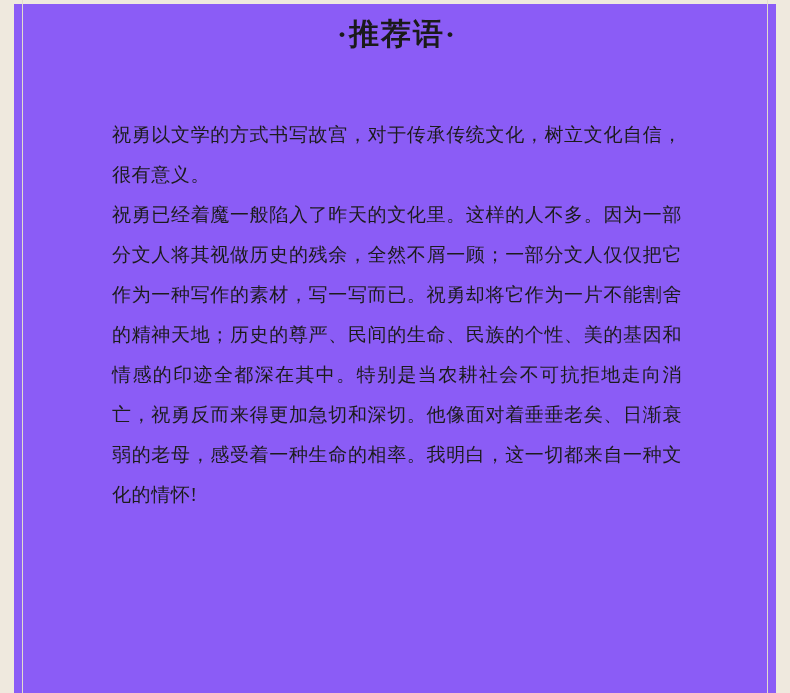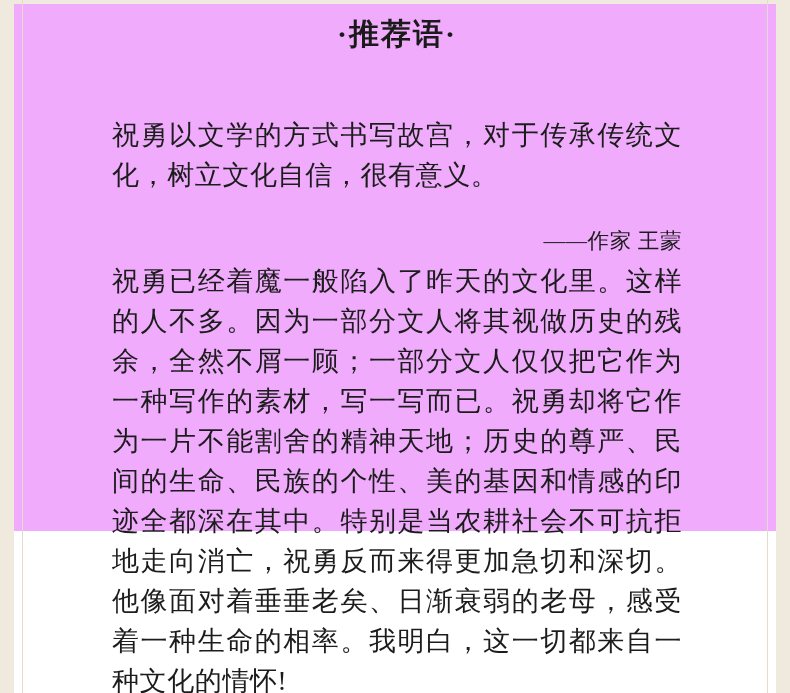--- a/index.html
+++ b/index.html
@@ -9,22 +9,22 @@
   body {
     width: 790px;
     height: 693px;
     background: #ffffff;
     font-family: "Liberation Serif", "DejaVu Serif", serif;
     overflow: hidden;
   }
   .page {
     position: relative;
     width: 790px;
-    height: 531px;
-    background: #f0abfc;
+    height: 693px;
+    background: #8b5cf6;
     box-sizing: border-box;
     padding-left: 20px;
   }
   
   .edge {
     position: absolute;
     background: #efe9de;
   }
   .edge-left {
     left: 0;
@@ -71,21 +71,21 @@
     text-align: center;
     font-size: 30px;
     font-weight: 700;
     letter-spacing: 2px;
     color: #1a1a1a;
     margin-top: 14px;
     margin-bottom: 0;
     font-family: "Liberation Serif", "DejaVu Serif", serif;
   }
   .para {
-    font-size: 27px;
+    font-size: 19px;
     line-height: 40px;
     color: #1c1c1c;
     text-align: justify;
     text-justify: inter-ideograph;
     letter-spacing: 0.6px;
     margin: 0;
     font-family: "Liberation Serif", "DejaVu Serif", serif;
   }
   .para-1 {
     margin-top: 60px;
@@ -112,18 +112,17 @@
   <div class="edge edge-right"></div>
   <div class="edge edge-top"></div>
   <div class="inner-rule-left"></div>
   <div class="inner-rule-right"></div>
 
   <div class="content">
     <h1 class="title">·推荐语·</h1>
 
     <p class="para para-1">祝勇以文学的方式书写故宫，对于传承传统文化，树立文化自信，很有意义。</p>
 
-    <div class="attrib attrib-1">——作家 王蒙</div>
 
     <p class="para para-2">祝勇已经着魔一般陷入了昨天的文化里。这样的人不多。因为一部分文人将其视做历史的残余，全然不屑一顾；一部分文人仅仅把它作为一种写作的素材，写一写而已。祝勇却将它作为一片不能割舍的精神天地；历史的尊严、民间的生命、民族的个性、美的基因和情感的印迹全都深在其中。特别是当农耕社会不可抗拒地走向消亡，祝勇反而来得更加急切和深切。他像面对着垂垂老矣、日渐衰弱的老母，感受着一种生命的相率。我明白，这一切都来自一种文化的情怀!</p>
 
   </div>
 </div>
 
 </body></html>

